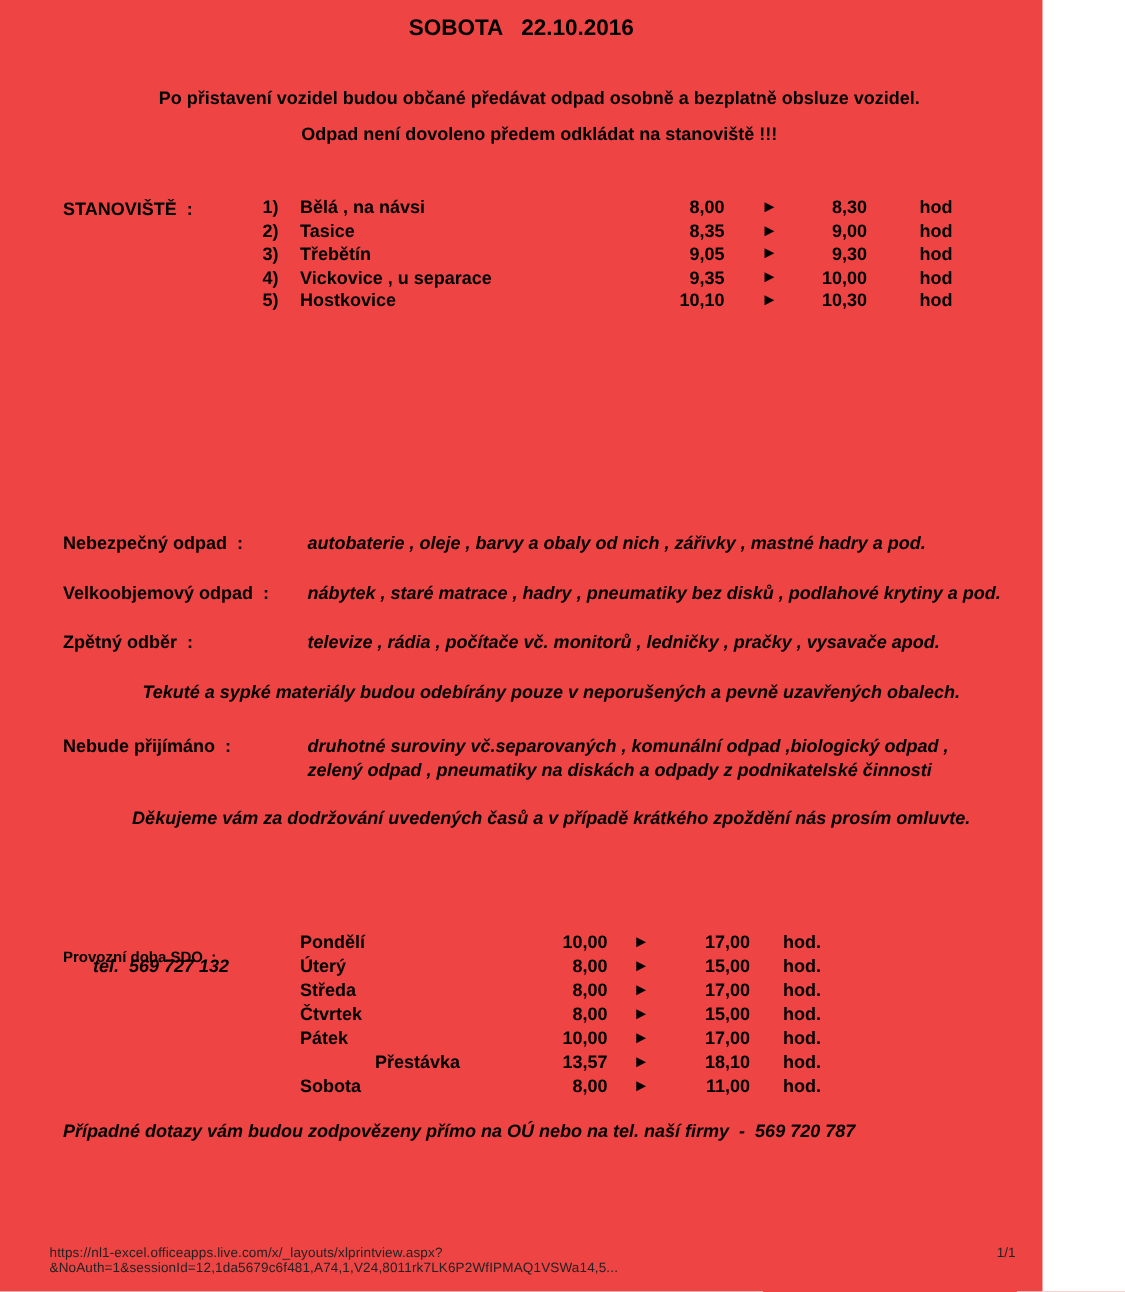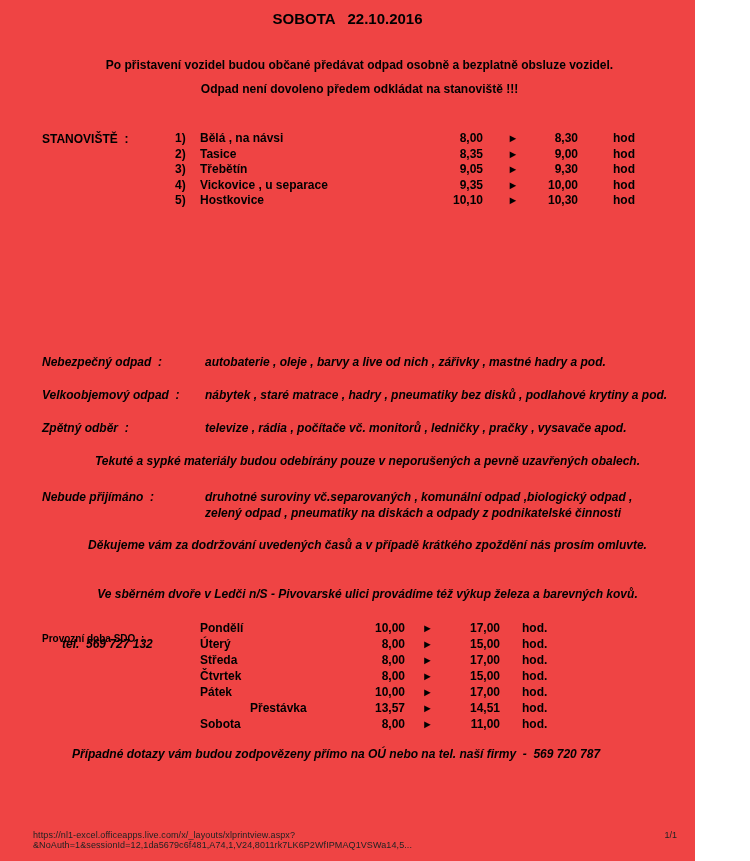--- a/index.html
+++ b/index.html
@@ -27,21 +27,21 @@
   .st-row {
     display: grid;
     grid-template-columns: 25px 235px 48px 60px 35px 95px;
     line-height: 15.6px;
   }
   .t-right { text-align: right; }
   .t-arrow { text-align: center; font-size: 11px; }
   .t-unit { padding-left: 35px; }
 
   .sec { left: 0; width: 100%; font-size: 12px; }
-  .sec-label { position: absolute; left: 42px; white-space: pre; font-style: italic; }
+  .sec-label { position: absolute; left: 42px; white-space: pre; }
   .sec-text { position: absolute; left: 205px; font-style: italic; white-space: pre; }
   .sec1 { top: 355px; }
   .sec2 { top: 388px; }
   .sec3 { top: 421px; }
   .sec4 { top: 490px; }
   .sec4 .line2 { top: 16px; }
   .note {
     left: 0; width: 100%; text-align: center;
     font-size: 12px; font-style: italic; white-space: pre; padding-left: 20px;
   }
@@ -53,21 +53,21 @@
   .hours-phone { left: 62px; top: 637px; font-size: 12px; font-style: italic; white-space: pre; }
   .hours { left: 200px; top: 620px; font-size: 12px; }
   .hr-row {
     display: grid;
     grid-template-columns: 155px 50px 45px 50px 95px;
     line-height: 16px;
   }
   .hr-row .day-indent { padding-left: 50px; }
   .hr-unit { padding-left: 22px; }
 
-  .questions { left: 42px; top: 747px; font-size: 12px; font-style: italic; white-space: pre; margin-left: 30px; }
+  .questions { left: 42px; top: 747px; font-size: 12px; font-style: italic; white-space: pre; }
 
   .footer {
     left: 33px; right: 18px; top: 830px;
     display: flex; justify-content: flex-end;
     font-size: 9px; font-weight: normal; color: #222;
   }
   .footer .url { letter-spacing: 0.1px; }
 </style>
 </head>
 <body>
@@ -119,21 +119,21 @@
       <span>Hostkovice</span>
       <span class="t-right">10,10</span>
       <span class="t-arrow">►</span>
       <span class="t-right">10,30</span>
       <span class="t-unit">hod</span>
     </div>
   </div>
 
   <div class="abs sec sec1">
     <span class="sec-label">Nebezpečný odpad  :</span>
-    <span class="sec-text">autobaterie , oleje , barvy a live od nich , zářivky , mastné hadry a pod.</span>
+    <span class="sec-text">autobaterie , oleje , barvy a obaly od nich , zářivky , mastné hadry a pod.</span>
   </div>
 
   <div class="abs sec sec2">
     <span class="sec-label">Velkoobjemový odpad  :</span>
     <span class="sec-text">nábytek , staré matrace , hadry , pneumatiky bez disků , podlahové krytiny a pod.</span>
   </div>
 
   <div class="abs sec sec3">
     <span class="sec-label">Zpětný odběr  :</span>
     <span class="sec-text">televize , rádia , počítače vč. monitorů , ledničky , pračky , vysavače apod.</span>
@@ -141,21 +141,20 @@
 
   <div class="abs note note1">Tekuté a sypké materiály budou odebírány pouze v neporušených a pevně uzavřených obalech.</div>
 
   <div class="abs sec sec4">
     <span class="sec-label">Nebude přijímáno  :</span>
     <span class="sec-text">druhotné suroviny vč.separovaných , komunální odpad ,biologický odpad ,</span>
     <span class="sec-text line2">zelený odpad , pneumatiky na diskách a odpady z podnikatelské činnosti</span>
   </div>
 
   <div class="abs note note2">Děkujeme vám za dodržování uvedených časů a v případě krátkého zpoždění nás prosím omluvte.</div>
-  <div class="abs note note3">Ve sběrném dvoře v Ledči n/S - Pivovarské ulici provádíme též výkup železa a barevných kovů.</div>
 
   <div class="abs hours-label">Provozní doba SDO  :</div>
   <div class="abs hours-phone">tel.  569 727 132</div>
 
   <div class="abs hours">
     <div class="hr-row">
       <span>Pondělí</span>
       <span class="t-right">10,00</span>
       <span class="t-arrow">►</span>
       <span class="t-right">17,00</span>
@@ -186,21 +185,21 @@
       <span>Pátek</span>
       <span class="t-right">10,00</span>
       <span class="t-arrow">►</span>
       <span class="t-right">17,00</span>
       <span class="hr-unit">hod.</span>
     </div>
     <div class="hr-row">
       <span class="day-indent">Přestávka</span>
       <span class="t-right">13,57</span>
       <span class="t-arrow">►</span>
-      <span class="t-right">14,51</span>
+      <span class="t-right">18,10</span>
       <span class="hr-unit">hod.</span>
     </div>
     <div class="hr-row">
       <span>Sobota</span>
       <span class="t-right">8,00</span>
       <span class="t-arrow">►</span>
       <span class="t-right">11,00</span>
       <span class="hr-unit">hod.</span>
     </div>
   </div>

